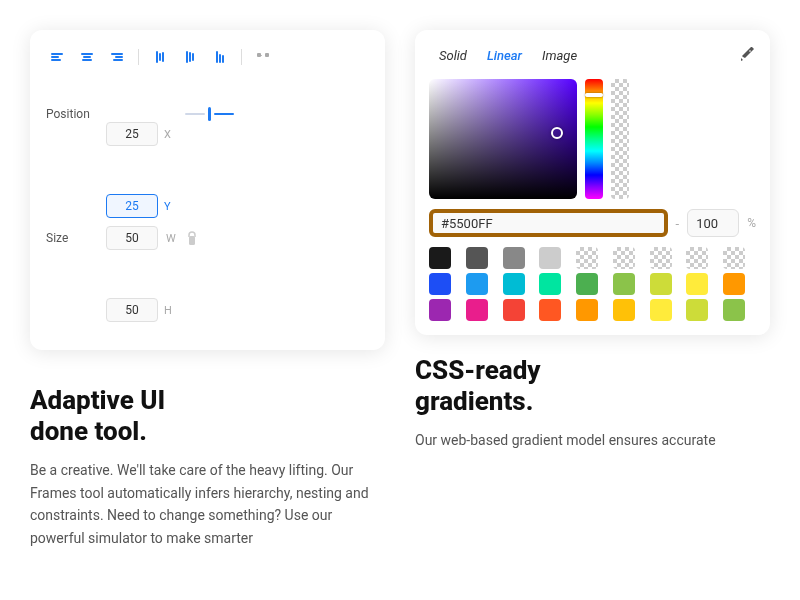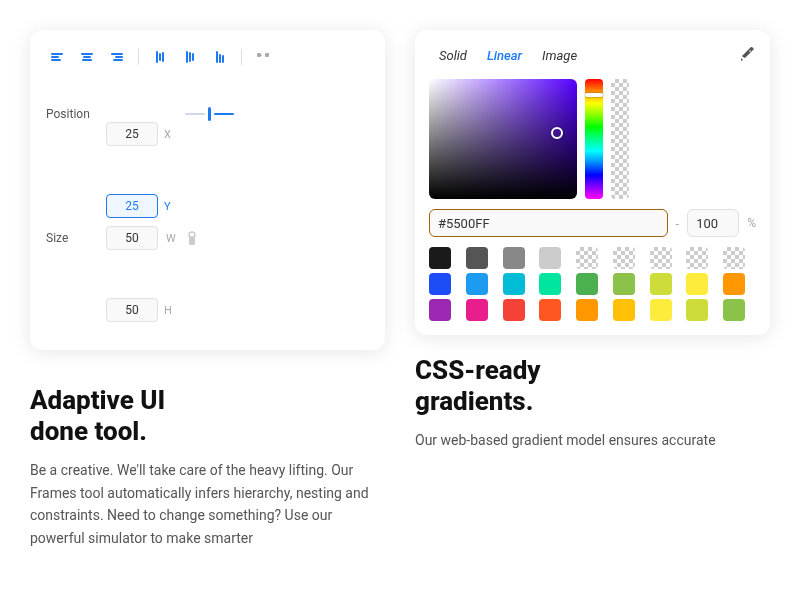--- a/index.html
+++ b/index.html
@@ -263,21 +263,21 @@
     .color-value-row {
       display: flex;
       align-items: center;
       gap: 8px;
       margin-bottom: 10px;
     }
 
     .hex-input {
       flex: 1;
       height: 28px;
-      border: 1px solid #a16207;
+      border: 4px solid #a16207;
       border-radius: 6px;
       font-size: 13px;
       color: #333;
       padding: 0 8px;
       background: #f9f9f9;
       display: flex;
       align-items: center;
     }
 
     .dash-separator {

